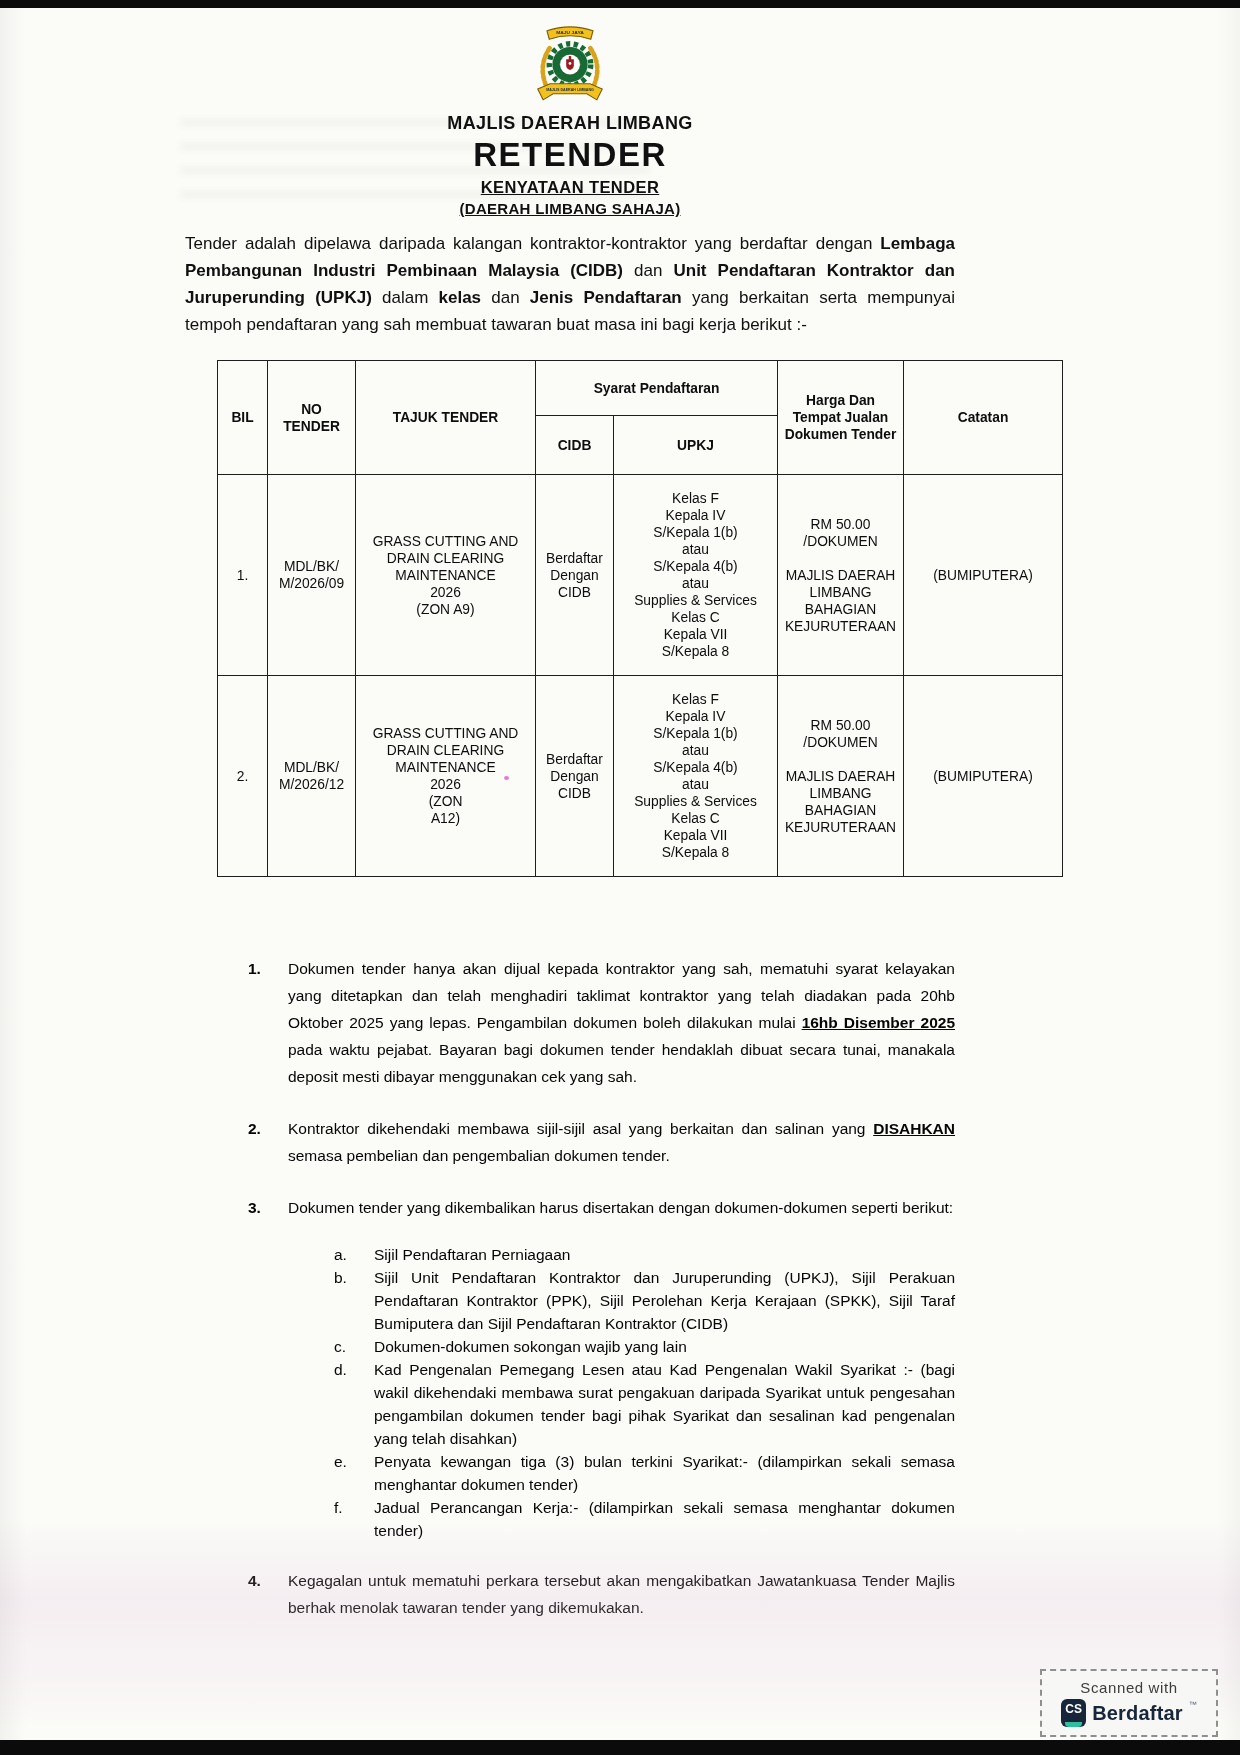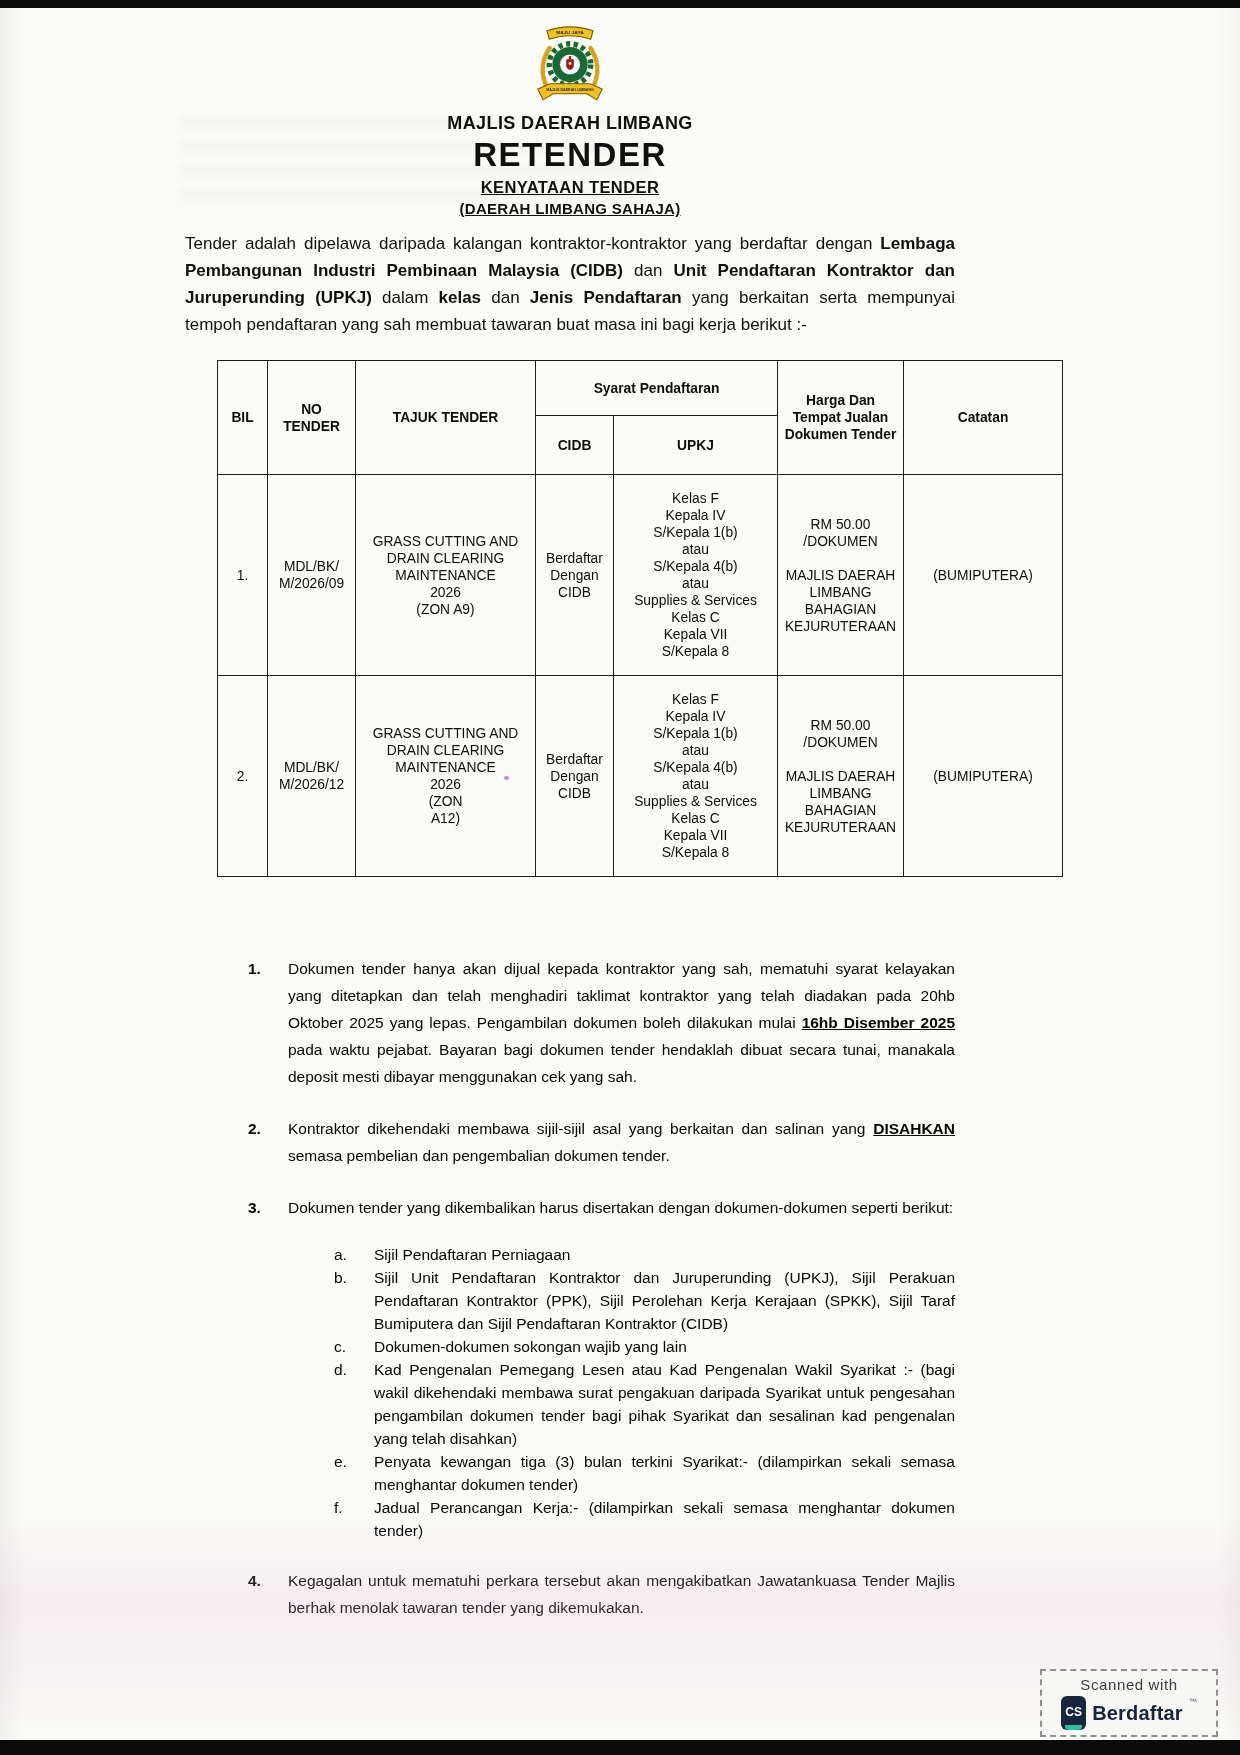--- a/index.html
+++ b/index.html
@@ -51,21 +51,21 @@
   .sub-item{display:flex}
   .sub-letter{flex:none;width:40px;font-size:15.5px;line-height:23px;color:#050505}
   .sub-text{flex:1;font-size:15.5px;line-height:23px;text-align:justify;color:#050505}
 
   
   .badge{position:absolute;left:1040px;top:1669px;width:174px;height:64px;background:#f7f7f6;
     border:2px dashed #8f8f8f;display:flex;flex-direction:column;align-items:center;justify-content:center;gap:2px;z-index:7}
   .badge-line1{font-size:15px;color:#3d3d3d;letter-spacing:.6px;line-height:18px}
   .badge-row{display:flex;align-items:center;gap:6px}
   .cs-icon{position:relative;width:25px;height:25px;background:#17263a;border-radius:6px;color:#fff;
-    font-weight:700;font-size:12px;display:flex;align-items:flex-start;justify-content:center;padding-top:9px}
+    font-weight:700;font-size:12px;display:flex;align-items:flex-start;justify-content:center;padding-top:3px}
   .cs-icon::after{content:"";position:absolute;left:4px;right:4px;bottom:0;height:5px;background:#2ebf9e;border-radius:0 0 4px 4px}
   .badge-brand{font-size:20px;font-weight:700;color:#17263a;letter-spacing:.2px;line-height:24px}
   .badge-tm{font-size:8px;color:#596575;align-self:flex-start;margin-top:1px}
 </style>
 </head>
 <body>
 
 <div class="page">
   <div class="bar top"></div>
   <div class="ghost"></div>

